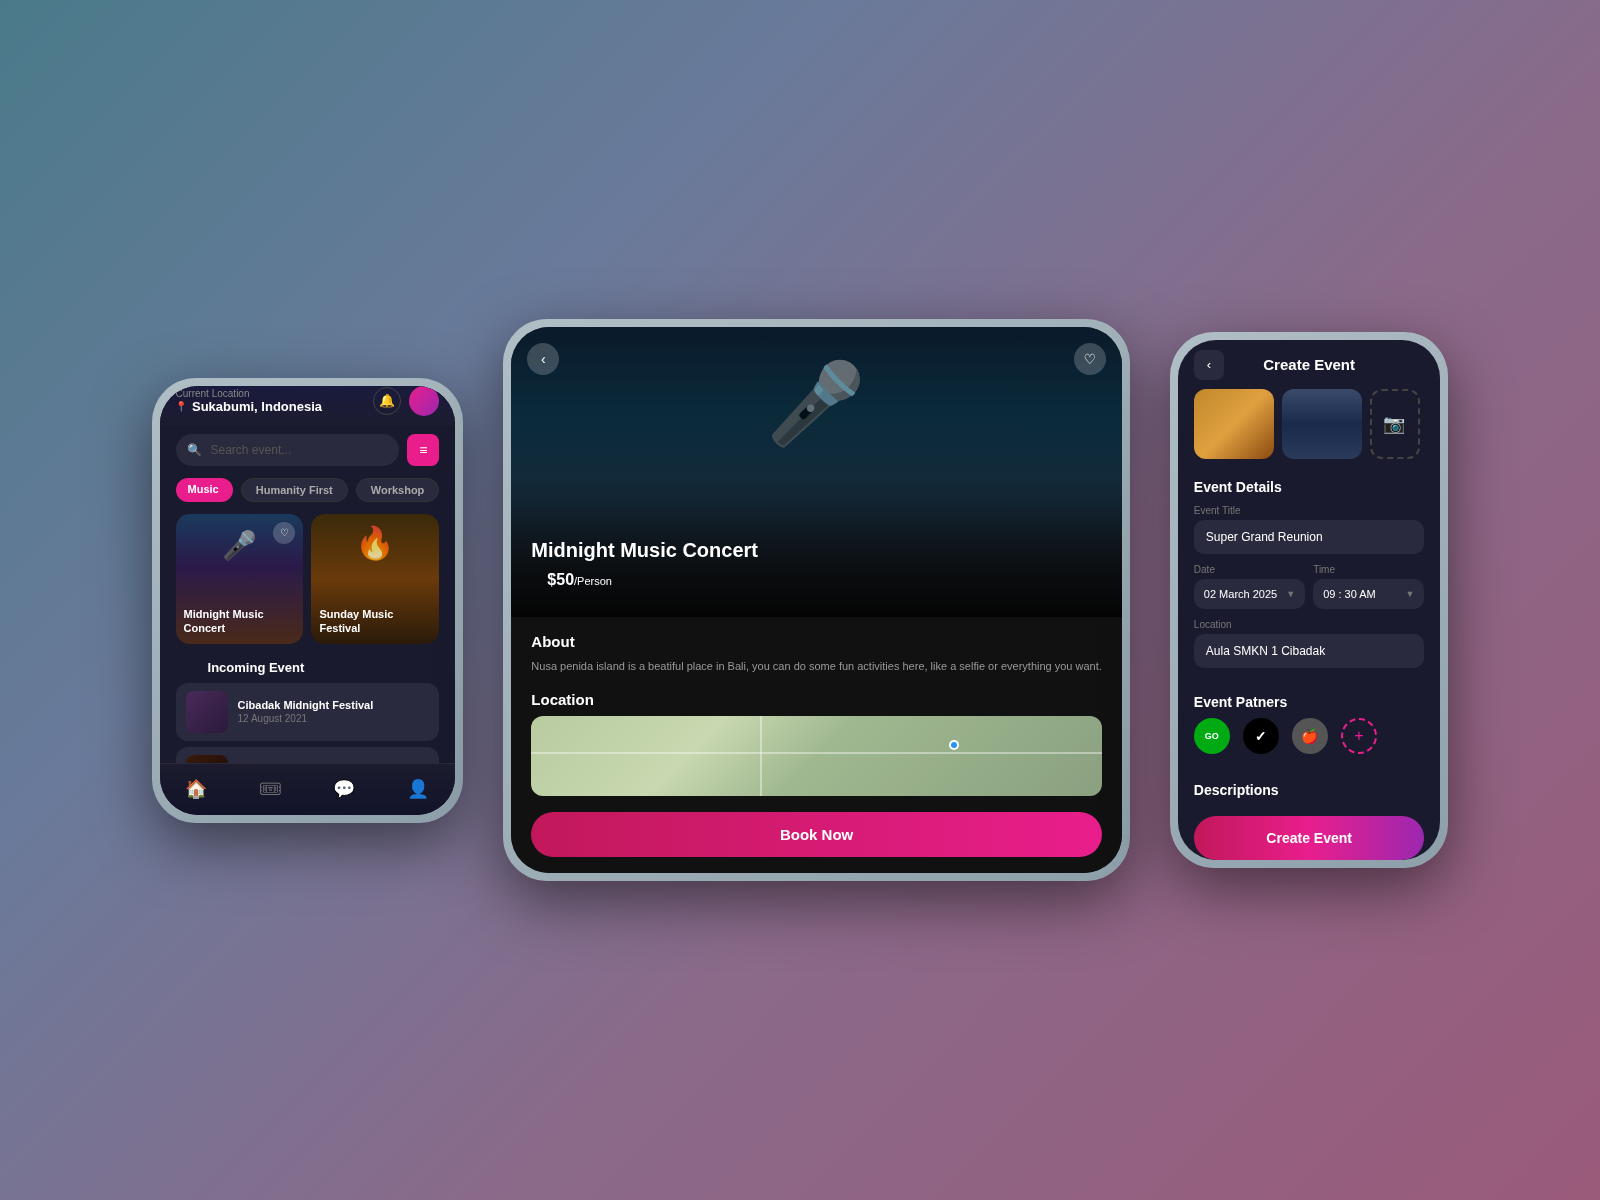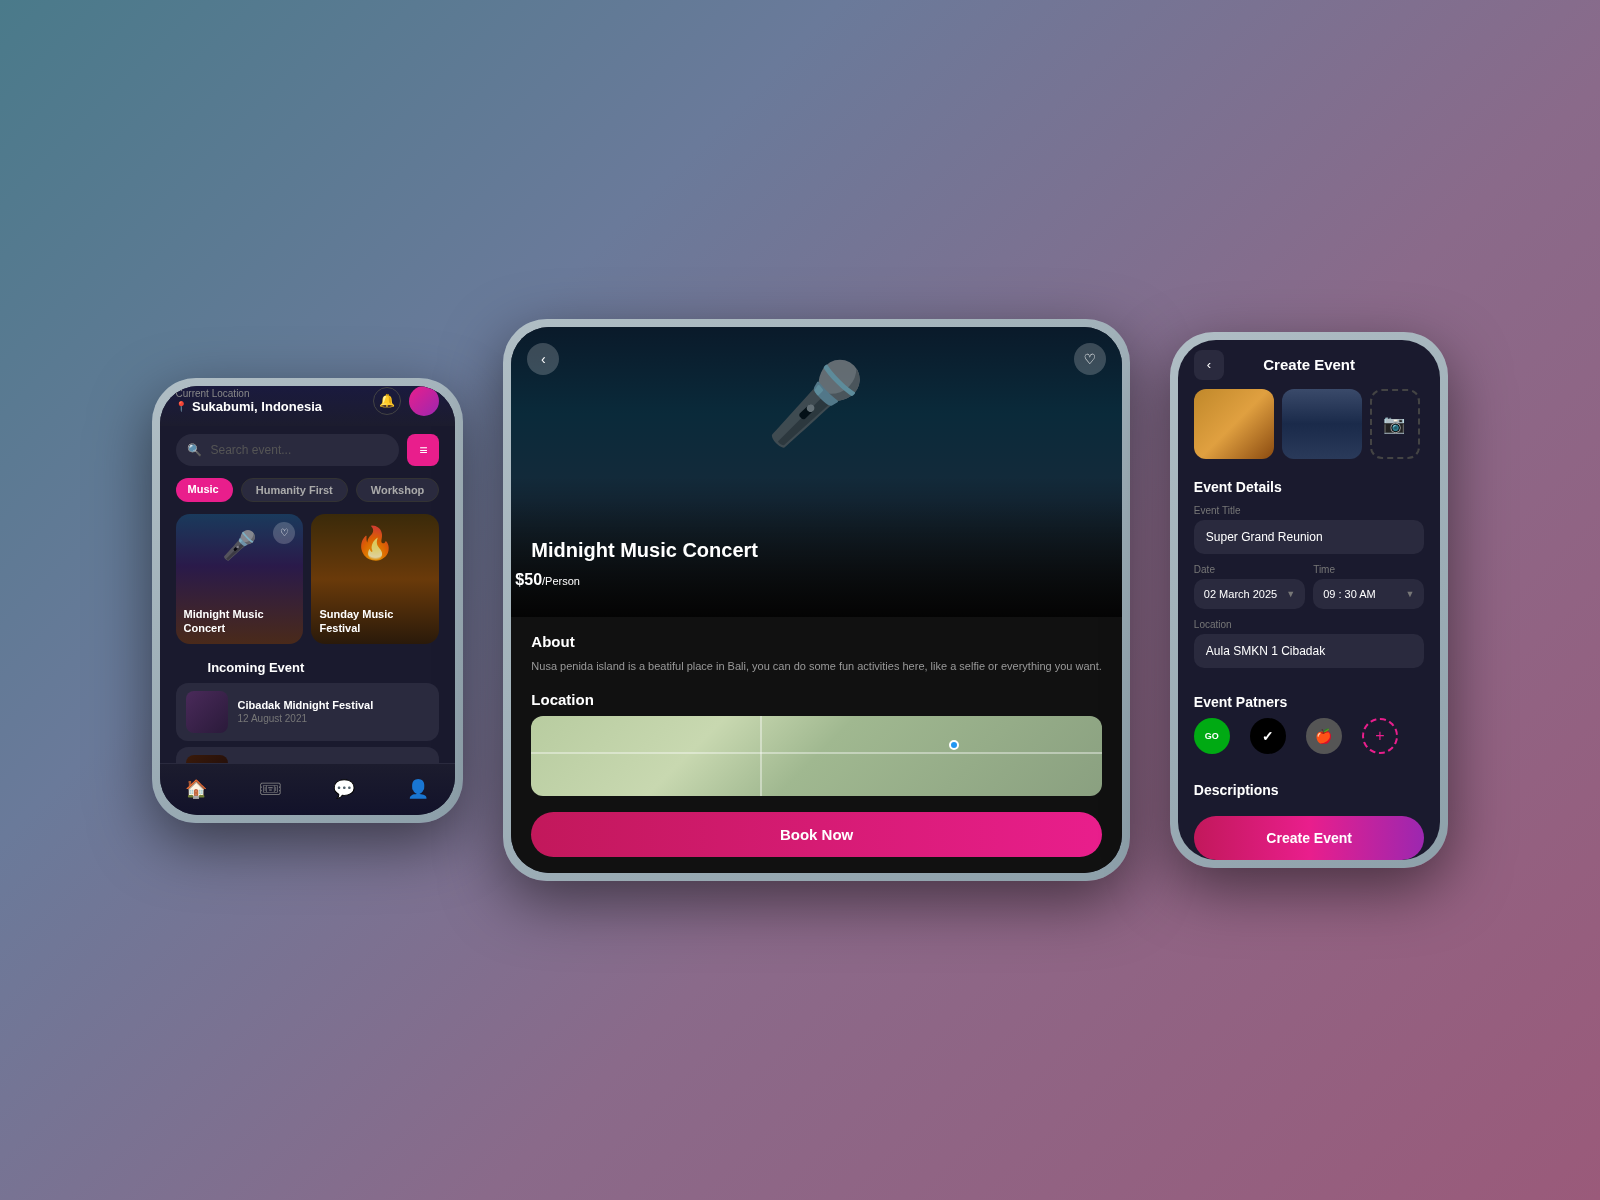--- a/index.html
+++ b/index.html
@@ -261,21 +261,21 @@
     .p2-hero-title {
       position: absolute;
       bottom: 55px; left: 20px; right: 20px;
       color: #fff;
       font-size: 20px;
       font-weight: 800;
       line-height: 1.2;
     }
     .p2-price {
       position: absolute;
-      bottom: 28px; left: 4px;
+      bottom: 28px; left: 36px;
       color: #fff;
       font-size: 16px;
       font-weight: 700;
     }
     .p2-price-per { font-size: 11px; font-weight: 400; }
     .p2-back-btn {
       position: absolute;
       top: 16px; left: 16px;
       width: 32px; height: 32px;
       border-radius: 50%;
@@ -438,21 +438,21 @@
 
     .p3-partners-title {
       color: #fff;
       font-size: 14px;
       font-weight: 700;
       margin-bottom: 8px;
     }
     .p3-partners-row {
       display: flex;
       align-items: flex-end;
-      gap: 20px;
+      gap: 13px;
       margin-bottom: 12px;
     }
     .partner-logo {
       width: 36px; height: 36px;
       border-radius: 50%;
       display: flex; align-items: center; justify-content: center;
       font-size: 12px; font-weight: 700;
     }
     .partner-gojek { background: #00AA13; color: #fff; font-size: 9px; }
     .partner-nike { background: #000; color: #fff; font-size: 14px; }

